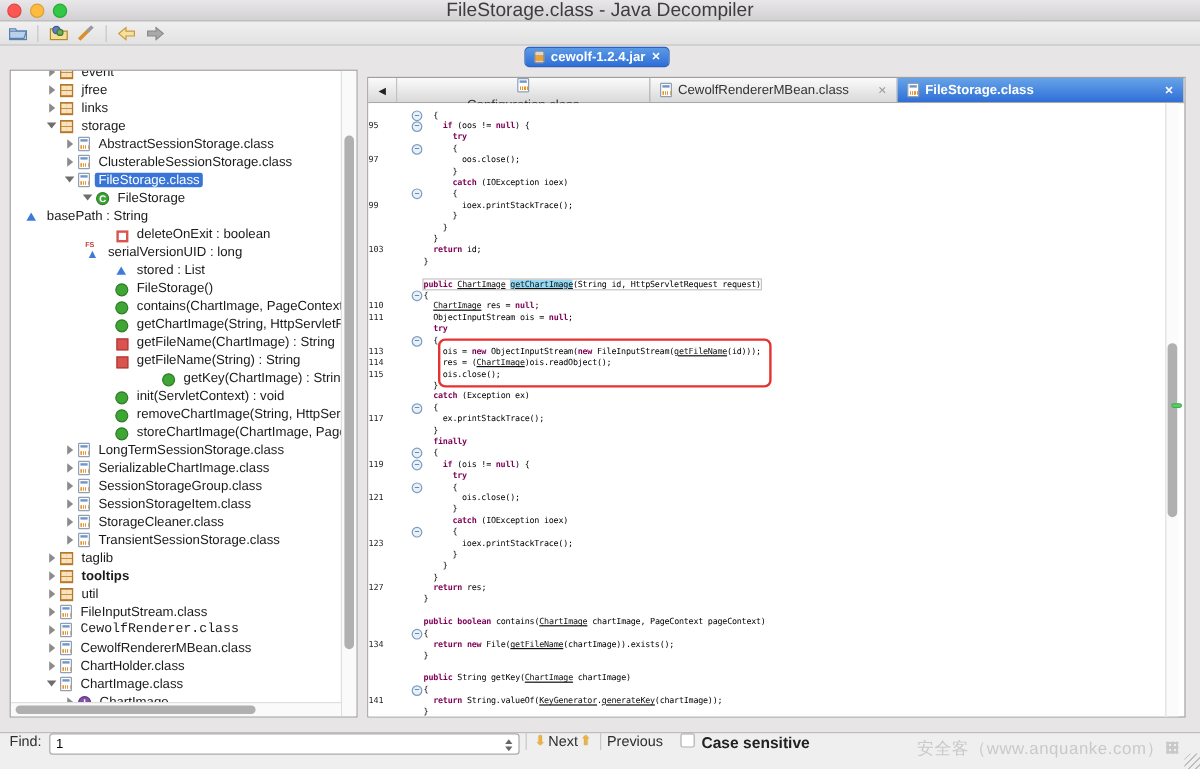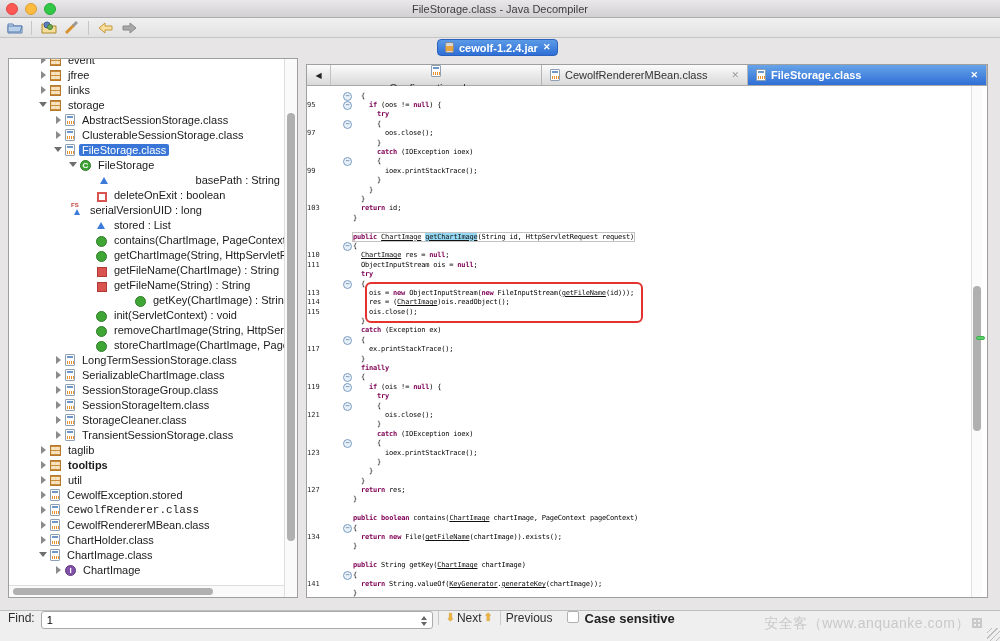--- a/index.html
+++ b/index.html
@@ -9,21 +9,21 @@
 
   
   #titlebar { position:absolute; top:0; left:0; right:0; height:18px;
     background:linear-gradient(#e9e7e9,#d2d0d2); border-bottom:1px solid #aeacae;
     display:flex; align-items:center; }
   .tl { width:12px; height:12px; border-radius:50%; margin-left:7px; }
   .tl.red{ background:#fc5753; border:1px solid #df4744; margin-left:6px;}
   .tl.yel{ background:#fdbc40; border:1px solid #de9f34;}
   .tl.grn{ background:#33c748; border:1px solid #27aa35;}
   #win-title { position:absolute; left:0; right:0; text-align:center;
-    font-size:11px; color:#3d3d3d; }
+    font-size:16px; color:#3d3d3d; }
 
   
   #toolbar { position:absolute; top:18px; left:0; right:0; height:20px;
     background:linear-gradient(#f0f0f0,#e2e2e2); border-bottom:1px solid #c4c4c4;
     display:flex; align-items:center; gap:6px; padding-left:6px; }
   .tbtn { width:17px; height:15px; display:flex; align-items:center; justify-content:center; }
   .tsep { width:1px; height:14px; background:#c6c6c6; margin:0 2px; }
 
   
   #jar-tab { position:absolute; top:39px; left:437px; height:17px; padding:0 7px;
@@ -236,21 +236,21 @@
         <div class="trow sel" style="padding-left: 45px;">
           <span class="arr o"></span>
           <span class="tico i-cls"></span>
           <span class="tlabel">FileStorage.class</span>
         </div>
         <div class="trow" style="padding-left: 60px;">
           <span class="arr o"></span>
           <span class="tico i-cl">C</span>
           <span class="tlabel">FileStorage</span>
         </div>
-        <div class="trow" style=" justify-content: space-between;">
+        <div class="trow" style="">
           <span class="arr"></span>
           <span class="tico i-fd"></span>
           <span class="tlabel">basePath : String</span>
         </div>
         <div class="trow" style="padding-left: 75px;">
           <span class="arr"></span>
           <span class="tico i-fp"></span>
           <span class="tlabel">deleteOnExit : boolean</span>
         </div>
         <div class="trow" style="padding-left: 51px;">
@@ -259,20 +259,25 @@
           <span class="tlabel">serialVersionUID : long</span>
         </div>
         <div class="trow" style="padding-left: 75px;">
           <span class="arr"></span>
           <span class="tico i-fd"></span>
           <span class="tlabel">stored : List</span>
         </div>
         <div class="trow" style="padding-left: 75px;">
           <span class="arr"></span>
           <span class="tico i-mp"></span>
+          <span class="tlabel">FileStorage()</span>
+        </div>
+        <div class="trow" style="padding-left: 75px;">
+          <span class="arr"></span>
+          <span class="tico i-mp"></span>
           <span class="tlabel">contains(ChartImage, PageContext)</span>
         </div>
         <div class="trow" style="padding-left: 75px;">
           <span class="arr"></span>
           <span class="tico i-mp"></span>
           <span class="tlabel">getChartImage(String, HttpServletRe</span>
         </div>
         <div class="trow" style="padding-left: 75px;">
           <span class="arr"></span>
           <span class="tico i-mr"></span>
@@ -344,21 +349,21 @@
           <span class="tlabel">tooltips</span>
         </div>
         <div class="trow" style="padding-left: 30px;">
           <span class="arr c"></span>
           <span class="tico i-pkg"></span>
           <span class="tlabel">util</span>
         </div>
         <div class="trow" style="padding-left: 30px;">
           <span class="arr c"></span>
           <span class="tico i-cls"></span>
-          <span class="tlabel">CewolfException.stored</span>
+          <span class="tlabel">FileInputStream.class</span>
         </div>
         <div class="trow" style="padding-left: 30px; font-family: Liberation Mono, monospace;">
           <span class="arr c"></span>
           <span class="tico i-cls"></span>
           <span class="tlabel">CewolfRenderer.class</span>
         </div>
         <div class="trow" style="padding-left: 30px;">
           <span class="arr c"></span>
           <span class="tico i-cls"></span>
           <span class="tlabel">CewolfRendererMBean.class</span>

